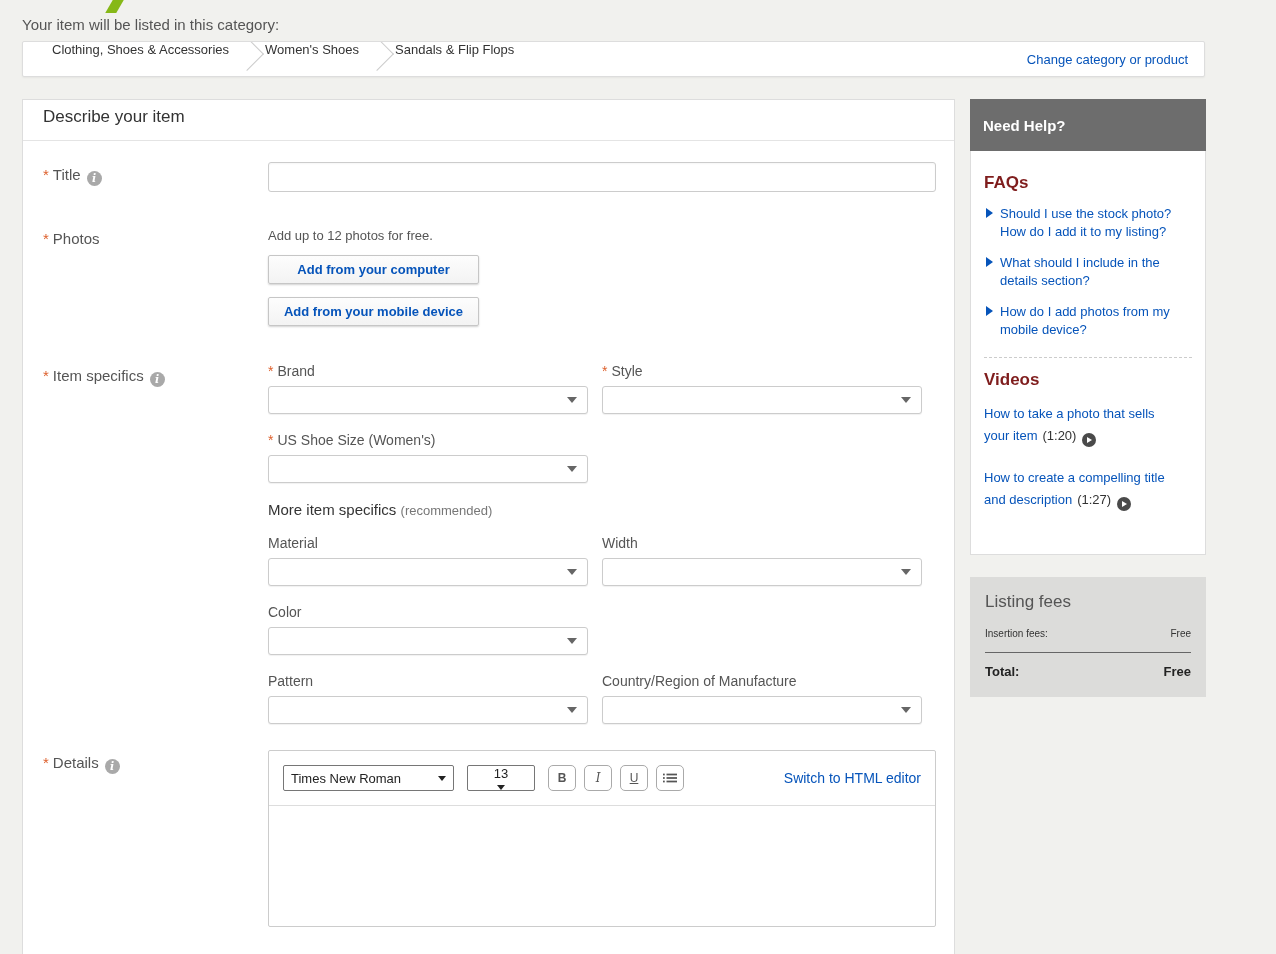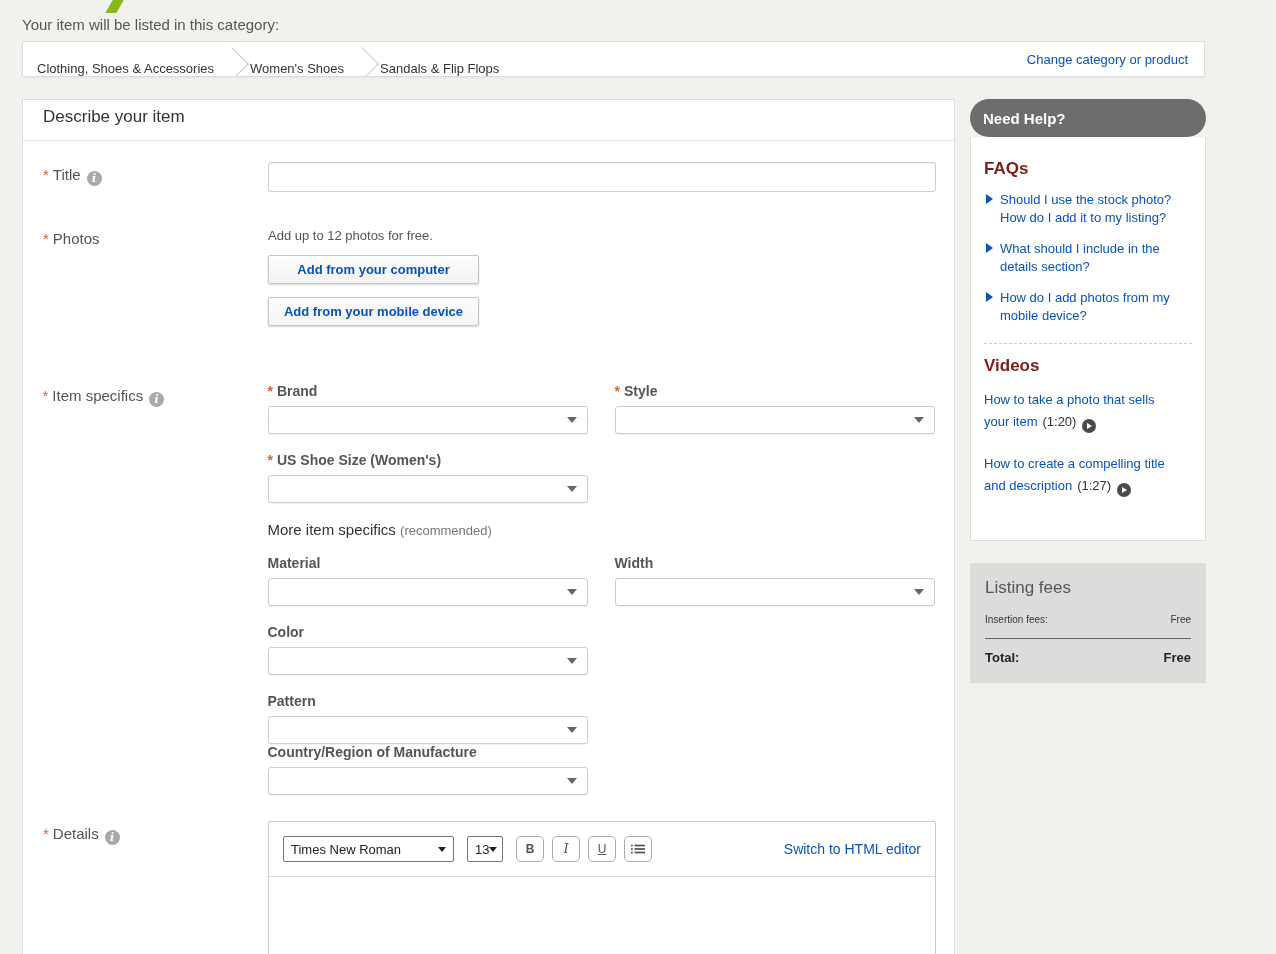--- a/index.html
+++ b/index.html
@@ -14,37 +14,37 @@
   .logo-tail { position:absolute; left:109px; top:0; width:11px; height:13px; background:#86b817; transform:skewX(-30deg); }
 
   .category-note { margin:16px 0 8px 22px; font-size:15px; color:#555; }
 
   .breadcrumb-bar {
     margin-left:22px; width:1183px; height:36px; background:#fff;
     border:1px solid #ddd; border-radius:2px;
     display:flex; align-items:center; justify-content:space-between;
     box-shadow:0 1px 2px rgba(0,0,0,0.05); overflow:hidden;
   }
-  .crumbs { display:flex; align-items:flex-end; height:100%; }
+  .crumbs { display:flex; align-items:flex-start; height:100%; padding-left:15px; }
   .crumb { font-size:13px; color:#333; padding:0 14px; white-space:nowrap; }
   .chev { width:24px; height:24px; border-top:1px solid #ccc; border-right:1px solid #ccc; transform:rotate(45deg); flex:0 0 auto; margin:0 -8px; }
   .change-link { font-size:13px; color:#0654ba; padding-right:16px; cursor:pointer; text-decoration:none; white-space:nowrap; }
 
   .content-row { display:flex; align-items:flex-start; margin:22px 0 0 22px; }
 
   
   .main-box { width:933px; min-height:900px; background:#fff; border:1px solid #ddd; padding:0 20px; }
   .panel-heading-wrap { margin:0 -20px; padding:7px 20px 13px; border-bottom:1px solid #e4e4e4; }
   .panel-heading { font-size:17px; font-weight:normal; color:#333; margin:0; }
 
   .form-row { display:flex; }
   .row-title { margin-top:21px; }
   .row-condition { margin-top:46px; }
   .row-photos { margin-top:34px; }
-  .row-specifics { margin-top:44px;justify-content:center; }
+  .row-specifics { margin-top:24px; }
   .row-details { margin-top:26px; }
 
   .label-col { width:225px; padding-top:4px; font-size:15px; color:#555; flex:0 0 auto; }
   .field-col { width:668px; }
   .req { color:#dd5f2b; margin-right:4px; }
   .info-icon {
     display:inline-block; width:15px; height:15px; background:#a9a9a9; color:#fff;
     border-radius:50%; font:italic bold 11px "DejaVu Serif", serif;
     text-align:center; line-height:15px; margin-left:6px; vertical-align:-2px;
   }
@@ -65,50 +65,50 @@
   .condition-select { width:188px; background:#fcfcfc; }
 
   .photos-note { font-size:13px; color:#555; margin:2px 0 12px; }
   .photo-btn {
     display:block; width:211px; height:29px; margin-bottom:13px;
     background:linear-gradient(#fdfdfd,#f3f3f3); border:1px solid #c6c6c6; border-radius:2px;
     font-weight:bold; font-size:13px; color:#0654ba; cursor:pointer;
     box-shadow:0 1px 2px rgba(0,0,0,0.18); font-family:inherit;
   }
 
-  .spec-row { display:flex; column-gap:27px; margin-bottom:18px;font-weight:bold; }
+  .spec-row { display:flex; column-gap:14px; margin-bottom:18px; }
   .spec-col { width:320px; }
   .spec-label { display:block; font-size:14px; color:#555; margin-bottom:7px; }
   .more-heading { font-size:15px; color:#333; margin:0 0 17px; }
   .more-note { font-size:13px; color:#777; font-weight:normal; }
 
   .editor-box { width:668px; border:1px solid #ccc; border-radius:2px; background:#fff; }
   .editor-toolbar { display:flex; align-items:center; padding:14px; border-bottom:1px solid #ddd; }
   .tb-select {
     height:26px; border:1px solid #767676; border-radius:2px; background:#fff;
     display:flex; align-items:center; justify-content:space-between;
     padding:0 7px; font-size:13px; color:#222; cursor:pointer;
   }
   .tb-font { width:171px; margin-right:13px; }
-  .tb-size { width:36px; margin-right:13px; }
+  .tb-size { width:68px; margin-right:13px;flex-direction:column; }
   .tri-sm { width:0; height:0; border-left:4px solid transparent; border-right:4px solid transparent; border-top:5px solid #222; }
   .tb-btn {
     width:28px; height:26px; border:1px solid #aaa; border-radius:5px; background:#fff;
     color:#555; font-size:12px; margin-right:8px; cursor:pointer;
     display:inline-flex; align-items:center; justify-content:center; font-family:inherit;
   }
   .tb-bold { font-weight:bold; }
   .tb-italic { font-style:italic; font-family:"DejaVu Serif", serif; }
   .tb-underline { text-decoration:underline; }
   .switch-link { margin-left:auto; font-size:14px; color:#0654ba; text-decoration:none; cursor:pointer; }
   .editor-content { height:120px; cursor:text; }
 
   
   .sidebar { width:236px; margin-left:15px; }
-  .help-header { height:38px; background:#6d6d6d; color:#fff; font-size:15px; font-weight:bold; display:flex; align-items:center; padding-left:13px;border-radius:19px; }
+  .help-header { height:52px; background:#6d6d6d; color:#fff; font-size:15px; font-weight:bold; display:flex; align-items:center; padding-left:13px; }
   .help-body { background:#fff; border:1px solid #ddd; border-top:none; padding:10px 13px 24px; }
   .side-heading { font-size:17px; font-weight:bold; color:#7f1d1d; margin:12px 0 12px; }
   .faq-item { display:flex; margin-bottom:13px; cursor:pointer; }
   .faq-arrow { width:0; height:0; border-top:5px solid transparent; border-bottom:5px solid transparent; border-left:7px solid #0654ba; margin:3px 7px 0 2px; flex:0 0 auto; }
   .faq-text { font-size:13px; color:#0654ba; line-height:1.38; width:196px; }
   .videos-divider { border-top:1px dashed #ccc; margin:18px 0 0; }
   .video-item { margin-bottom:19px; cursor:pointer; width:190px; line-height:1.4; }
   .video-text { font-size:13px; color:#0654ba; }
   .video-duration { font-size:13px; color:#333; margin-left:5px; white-space:nowrap; }
   .play-icon {
@@ -226,21 +226,21 @@
         <div class="spec-row">
           <div class="spec-col">
             <span class="spec-label">Color</span>
             <div class="fake-select">
               <span class="sel-value"></span>
               <span class="tri"></span>
             </div>
           </div>
         </div>
 
-        <div class="spec-row" style="margin-bottom:0;flex-direction:column;">
+        <div class="spec-row" style="margin-bottom:0;">
           <div class="spec-col">
             <span class="spec-label">Pattern</span>
             <div class="fake-select">
               <span class="sel-value"></span>
               <span class="tri"></span>
             </div>
           </div>
           <div class="spec-col">
             <span class="spec-label">Country/Region of Manufacture</span>
             <div class="fake-select">

